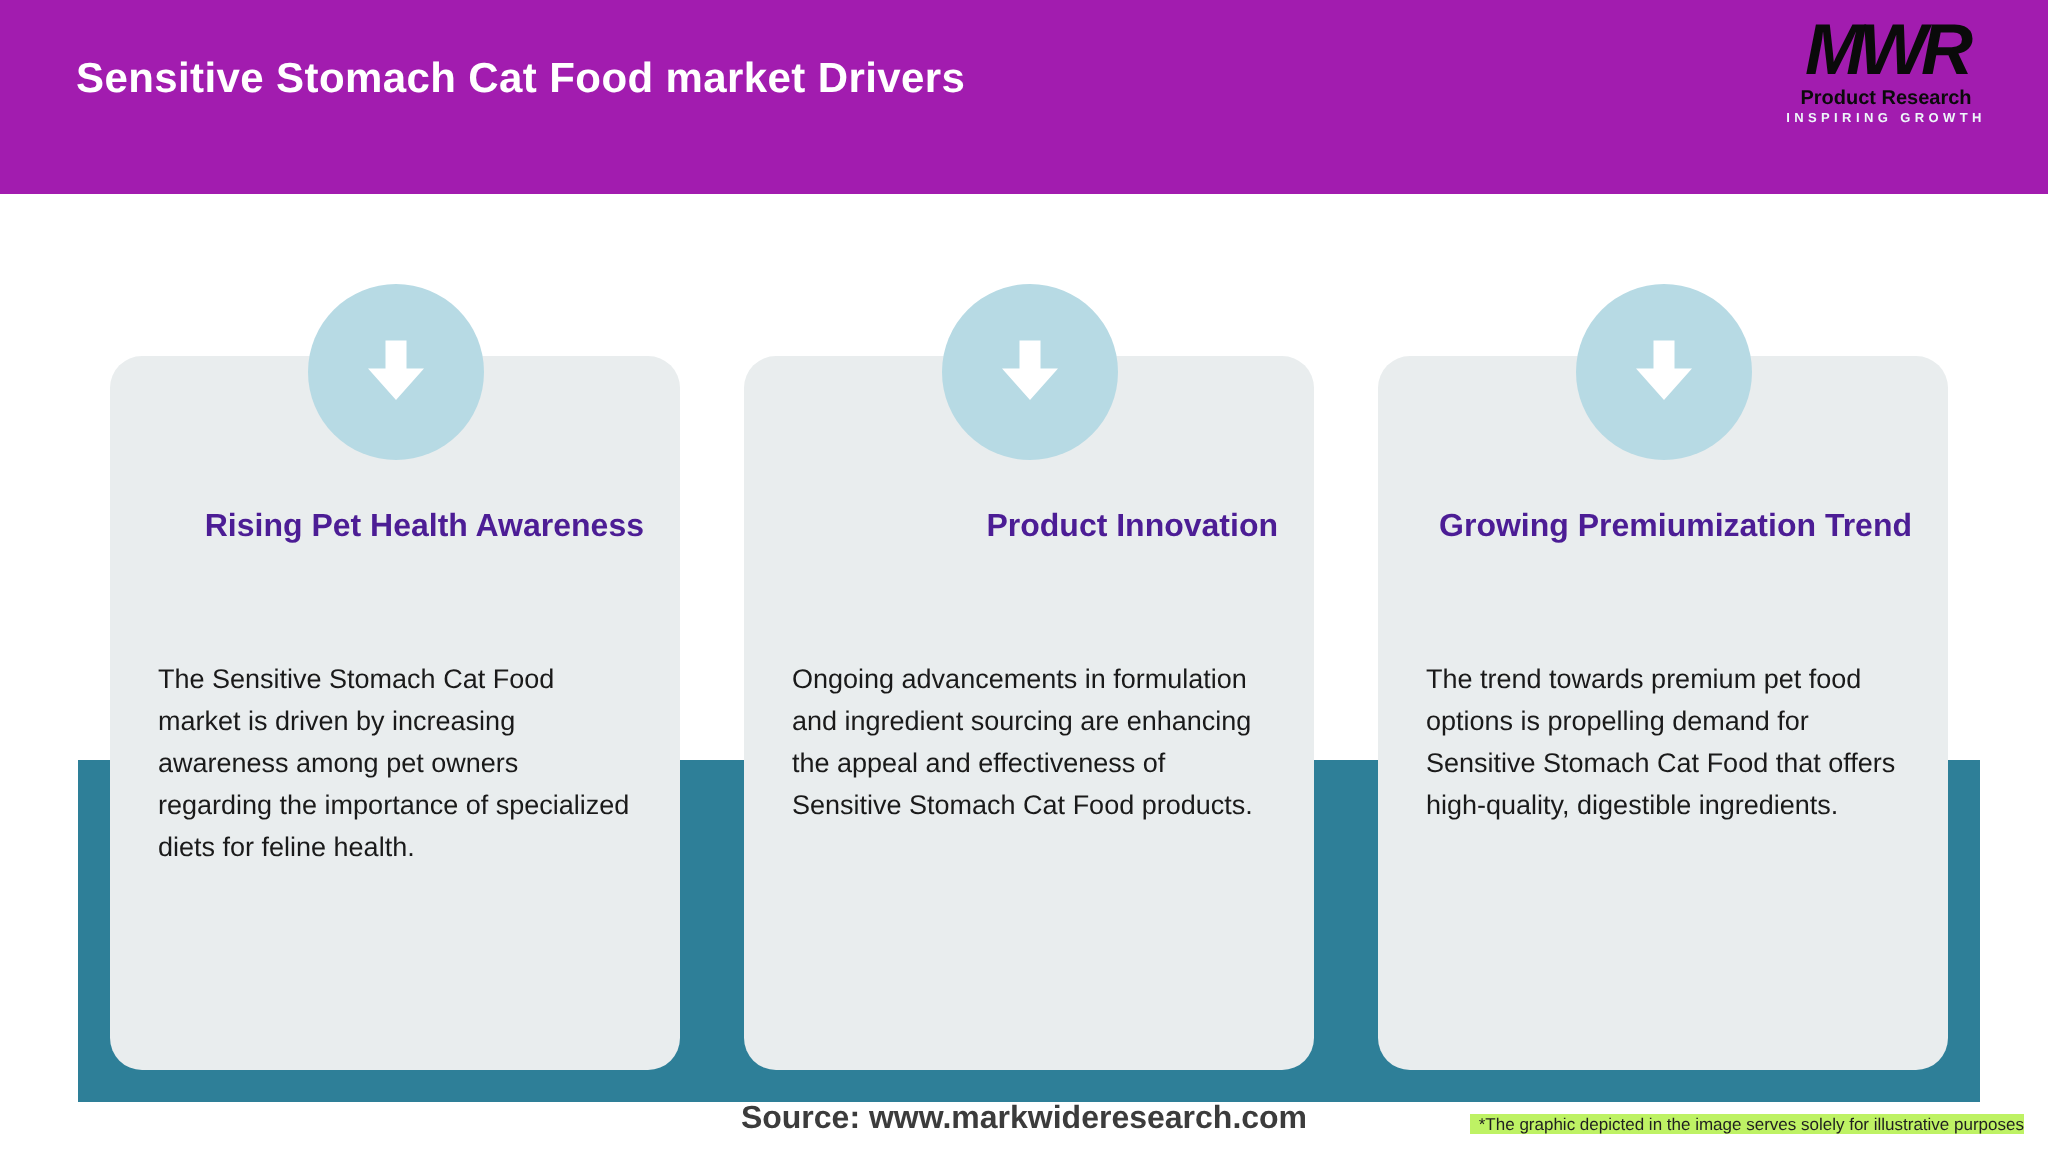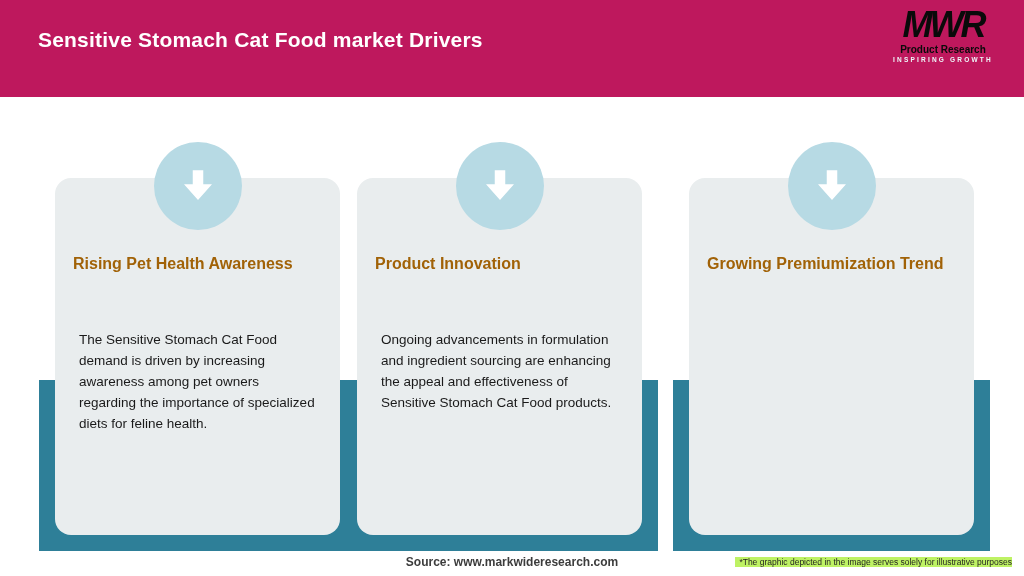--- a/index.html
+++ b/index.html
@@ -4,21 +4,21 @@
 <style>
   * { margin:0; padding:0; box-sizing:border-box; }
   body { font-family:"Liberation Sans", sans-serif; }
   .page {
     position:relative; width:1024px; height:576px;
     background:#ffffff; overflow:hidden;
   }
   
   .header {
     position:absolute; top:0; left:0; width:1024px; height:97px;
-    background:#be185d;
+    background:#a21caf;
   }
   .header-title {
     position:absolute; left:38px; top:28px;
     color:#ffffff; font-size:21px; font-weight:bold; letter-spacing:0.2px;
   }
   .logo {
     position:absolute; right:16px; top:6px; width:130px;
     text-align:center; color:#000000;
   }
   .logo-mark {
@@ -30,50 +30,50 @@
   }
   .logo-tagline {
     font-size:6.5px; font-weight:bold; letter-spacing:2.2px;
     color:#eef7fa; line-height:9px;
   }
   
   .card-wrap {
     position:absolute; top:178px; width:285px; height:357px;
   }
   .card-wrap.c1 { left:55px; }
-  .card-wrap.c2 { left:357px; }
+  .card-wrap.c2 { left:372px; }
   .card-wrap.c3 { left:689px;padding-left:35px; }
   .card-back {
     position:absolute; left:-16px; right:-16px; top:202px; bottom:-16px;
     background:#2e7f98;
   }
   .card {
     position:absolute; inset:0;
     background:#e9edee; border-radius:16px;
   }
   .badge {
     position:absolute; top:-36px; left:50%; transform:translateX(-50%);
     width:88px; height:88px; border-radius:50%;
     background:#b7dae4;
     display:flex; align-items:center; justify-content:center;
   }
   .badge svg { width:42px; height:42px; }
   .card-title {
     margin:75px 18px 0; min-height:56px;
-    text-align:left; font-size:16px; font-weight:bold; color:#a16207;
+    text-align:right; font-size:16px; font-weight:bold; color:#4c1d95;
     line-height:22px;
   }
   .card-body {
     margin:20px 24px 0;
     font-size:13.5px; line-height:21px; color:#1a1a1a; text-align:left;
   }
   
   .source {
     position:absolute; left:0; bottom:7px; width:1024px;
-    text-align:center; font-size:12px; font-weight:bold; color:#3c3c3c;
+    text-align:center; font-size:16px; font-weight:bold; color:#3c3c3c;
   }
   .disclaimer {
     position:absolute; right:12px; bottom:9px;
     font-size:8.5px; color:#1f1f1f; background:#bef264; padding-left:4px;
   }
 </style>
 </head>
 <body>
 
 <div class="page">
@@ -89,21 +89,21 @@
 
   <div class="card-wrap c1">
     <div class="card-back"></div>
     <div class="card">
       <div class="badge">
         <svg viewBox="0 0 24 24">
           <path d="M9 3h6v8h5l-8 9-8-9h5z" fill="#ffffff"></path>
         </svg>
       </div>
       <h3 class="card-title">Rising Pet Health Awareness</h3>
-      <p class="card-body">The Sensitive Stomach Cat Food demand is driven by increasing awareness among pet owners regarding the importance of specialized diets for feline health.</p>
+      <p class="card-body">The Sensitive Stomach Cat Food market is driven by increasing awareness among pet owners regarding the importance of specialized diets for feline health.</p>
     </div>
   </div>
 
   <div class="card-wrap c2">
     <div class="card-back"></div>
     <div class="card">
       <div class="badge">
         <svg viewBox="0 0 24 24">
           <path d="M9 3h6v8h5l-8 9-8-9h5z" fill="#ffffff"></path>
         </svg>
@@ -115,19 +115,20 @@
 
   <div class="card-wrap c3">
     <div class="card-back"></div>
     <div class="card">
       <div class="badge">
         <svg viewBox="0 0 24 24">
           <path d="M9 3h6v8h5l-8 9-8-9h5z" fill="#ffffff"></path>
         </svg>
       </div>
       <h3 class="card-title">Growing Premiumization Trend</h3>
+      <p class="card-body">The trend towards premium pet food options is propelling demand for Sensitive Stomach Cat Food that offers high-quality, digestible ingredients.</p>
     </div>
   </div>
 
   <div class="source">Source: www.markwideresearch.com</div>
   <div class="disclaimer">*The graphic depicted in the image serves solely for illustrative purposes</div>
 
 </div>
 
 </body></html>

